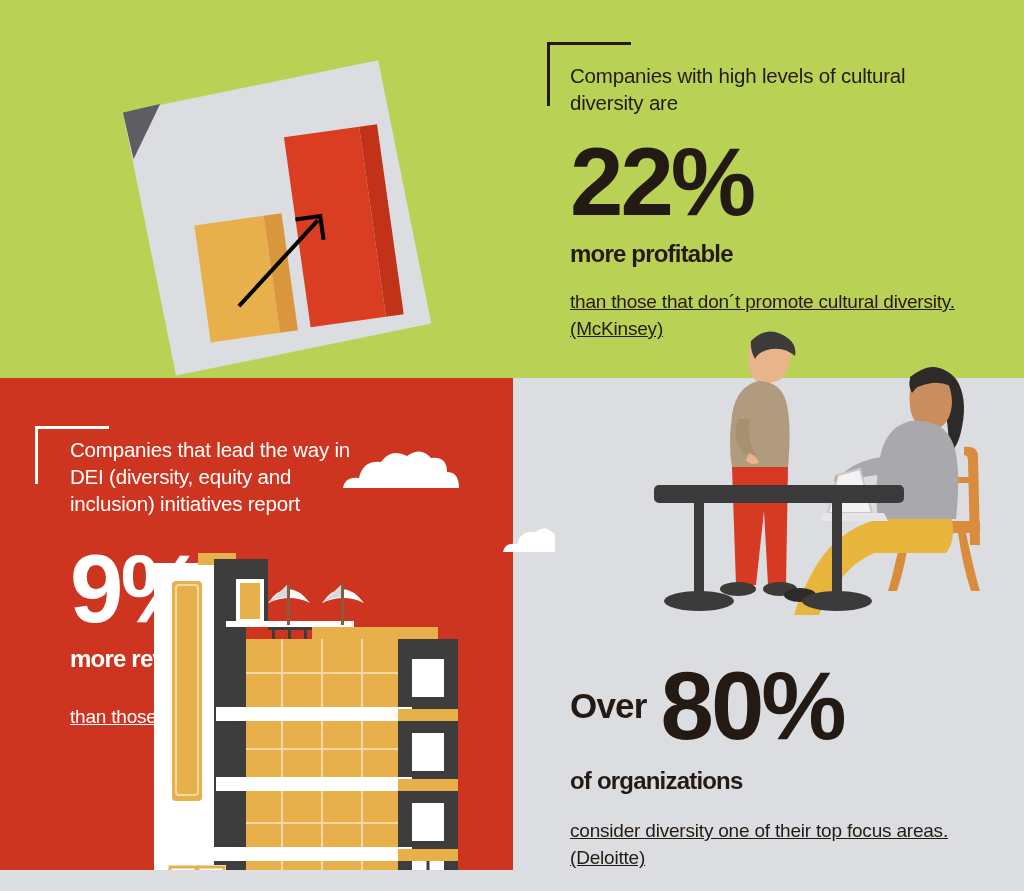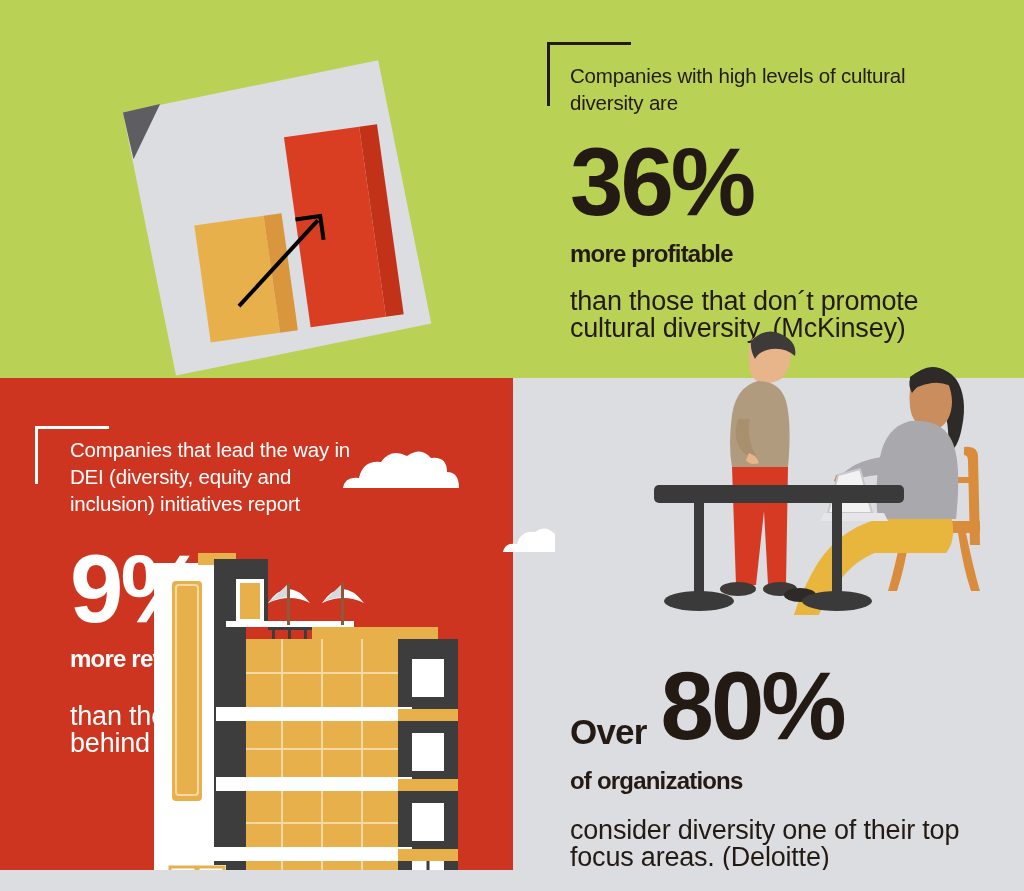--- a/index.html
+++ b/index.html
@@ -33,37 +33,37 @@
   .lead {
     font-size:20.5px; line-height:27px; font-weight:400; letter-spacing:-0.2px;
   }
   .bignum {
     font-size:96px; line-height:92px; font-weight:bold; letter-spacing:-3px;
   }
   .midline {
     font-size:24px; line-height:40px; font-weight:bold; letter-spacing:-0.8px;
   }
   .tail {
-    font-size:27px; line-height:27px; font-weight:400; letter-spacing:-0.2px;
+    font-size:19px; line-height:27px; font-weight:400; letter-spacing:-0.2px;text-decoration:underline;
   }
   .dark  { color:#241a14; }
   .white { color:#ffffff; }
 
   #stat-green { left:570px; top:62px; width:400px; }
   #stat-green .bignum { margin-top:20px; }
   #stat-green .midline { margin-top:6px; }
   #stat-green .tail { margin-top:14px; }
 
   #stat-red { left:70px; top:436px; width:300px; }
   #stat-red .bignum { margin-top:26px; }
   #stat-red .midline { margin-top:4px; }
   #stat-red .tail { margin-top:24px; }
 
   #stat-grey { left:570px; top:660px; width:420px; }
-  #stat-grey .over-row { display:flex; align-items:flex-end; }
+  #stat-grey .over-row { display:flex; align-items:center; }
   #stat-grey .over-word { font-size:35px; font-weight:bold; letter-spacing:-0.8px; }
   #stat-grey .bignum { margin-left:14px; }
   #stat-grey .midline { margin-top:9px; }
   #stat-grey .tail { margin-top:16px; }
 
   
   svg.art { position:absolute; display:block; }
   #art-doc    { left:100px; top:55px;  }
   #art-people { left:610px; top:315px; }
   #art-bldg   { left:140px; top:545px; }
@@ -97,21 +97,21 @@
     </g>
   </svg>
 
   <div class="bracket" id="bracket-green">
     <div class="b-top"></div>
     <div class="b-left"></div>
   </div>
 
   <div class="txt-block" id="stat-green">
     <div class="lead dark">Companies with high levels of cultural diversity are</div>
-    <div class="bignum dark">36%</div>
+    <div class="bignum dark">22%</div>
     <div class="midline dark">more profitable</div>
     <div class="tail dark">than those that don´t promote cultural diversity. (McKinsey)</div>
   </div>
 
   <svg class="art" id="art-people" width="414" height="300" viewBox="0 0 414 300">
 
     <g>
 
       <path d="M142 24 q20 -14 34 2 q8 14 2 28 q-4 12 -18 14 q-16 2 -20 -12 q-4 -18 2 -32 Z" fill="#e8b48a"></path>
       <path d="M141 26 q18 -18 38 -2 q8 7 6 17 q-10 -9 -24 -7 q-12 2 -16 10 q-5 -9 -4 -18 Z" fill="#3d3a38"></path>

